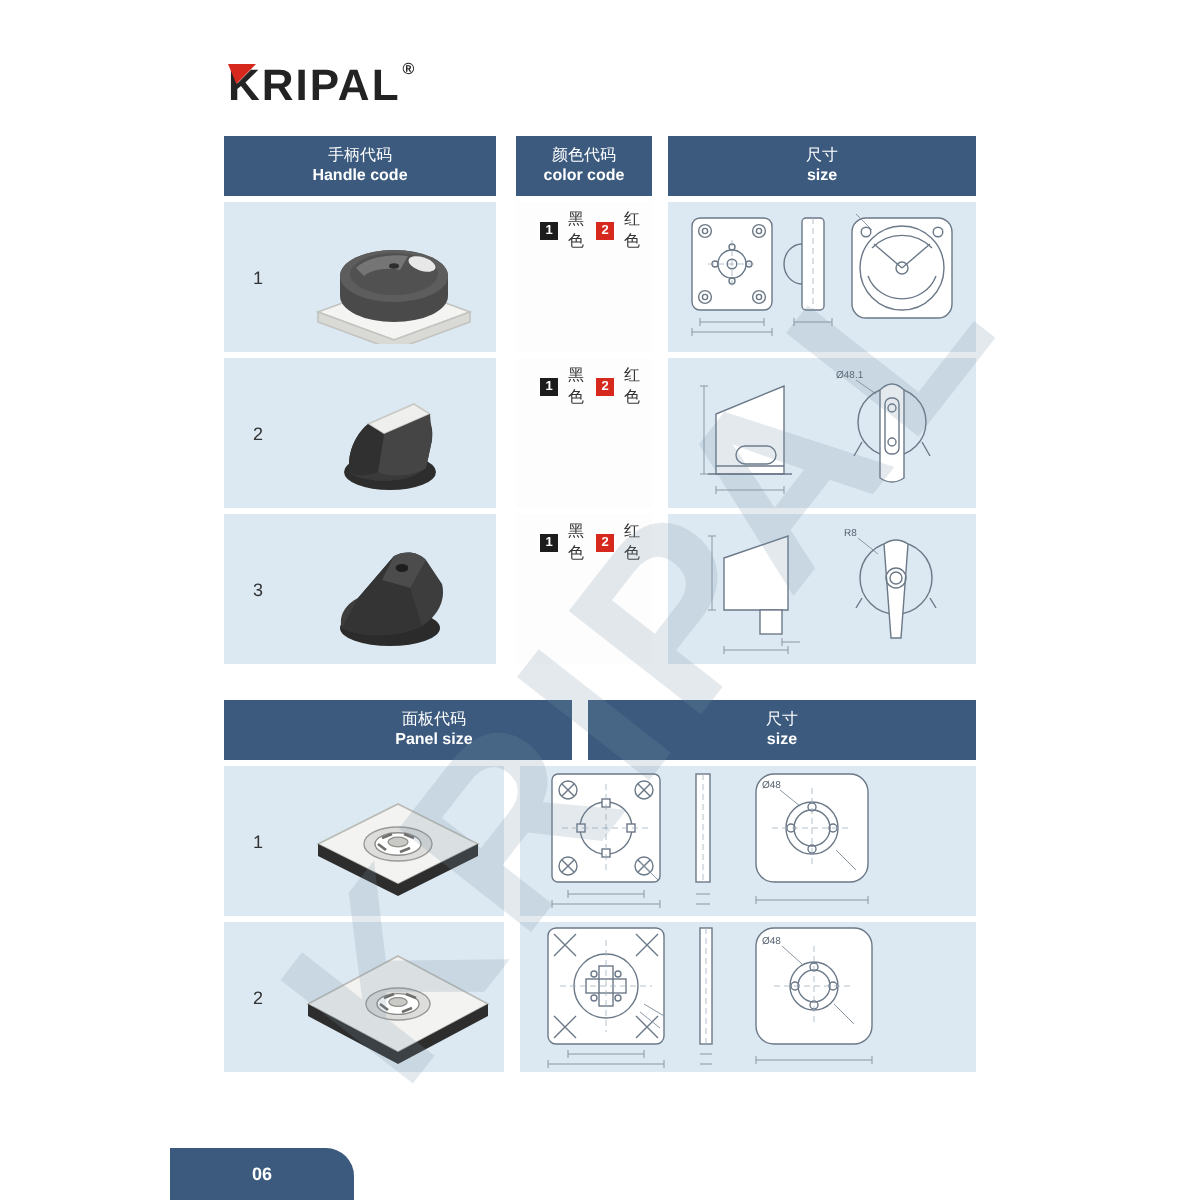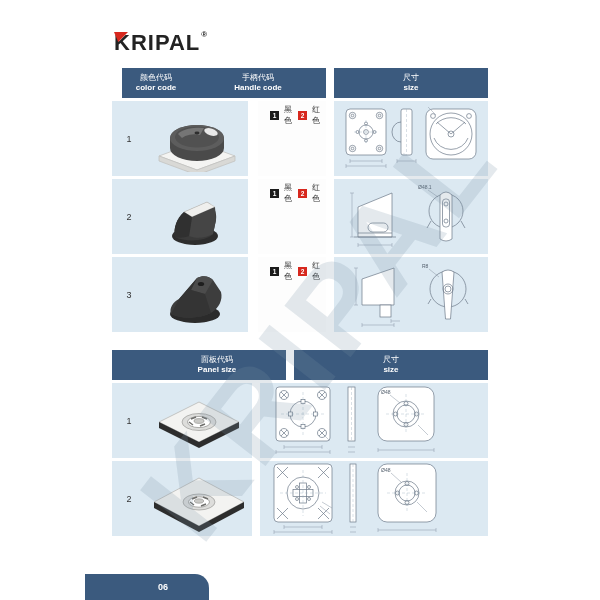--- a/index.html
+++ b/index.html
@@ -49,43 +49,43 @@
   
   .watermark{
     position:absolute;left:40px;top:258px;width:560px;text-align:center;
     font-size:122px;font-weight:bold;letter-spacing:8px;color:rgba(122,144,166,0.20);
     transform:rotate(-52deg);z-index:9;pointer-events:none;white-space:nowrap;
   }
   
   .footer-tab{
     position:absolute;left:85px;top:574px;width:92px;height:26px;background:#3b5a7e;
     border-radius:0 14px 0 0;color:#ffffff;font-size:9px;font-weight:bold;
-    display:flex;align-items:center;justify-content:center;padding-left:32px;
+    display:flex;align-items:center;justify-content:center;
   }
 </style>
 </head>
 <body>
 
 <div class="logo">
   <span class="logo-text">KRIPAL</span>
   <span class="k-accent"></span>
   <span class="reg">®</span>
 </div>
 
 <div class="watermark">KRIPAL</div>
 
 <div class="tbl" style="top:68px;">
   <div class="hdr-row">
+    <div class="hdr-cell" style="width:136px;">
+      <span class="hdr-zh">手柄代码</span>
+      <span class="hdr-en">Handle code</span>
+    </div>
     <div class="hdr-cell" style="width:68px;margin-left:10px;">
       <span class="hdr-zh">颜色代码</span>
       <span class="hdr-en">color code</span>
-    </div>
-    <div class="hdr-cell" style="width:136px;">
-      <span class="hdr-zh">手柄代码</span>
-      <span class="hdr-en">Handle code</span>
     </div>
     <div class="hdr-cell" style="width:154px;margin-left:8px;">
       <span class="hdr-zh">尺寸</span>
       <span class="hdr-en">size</span>
     </div>
   </div>
 
   <div class="row">
     <div class="cell cell-blue w-img">
       <span class="row-num">1</span>

